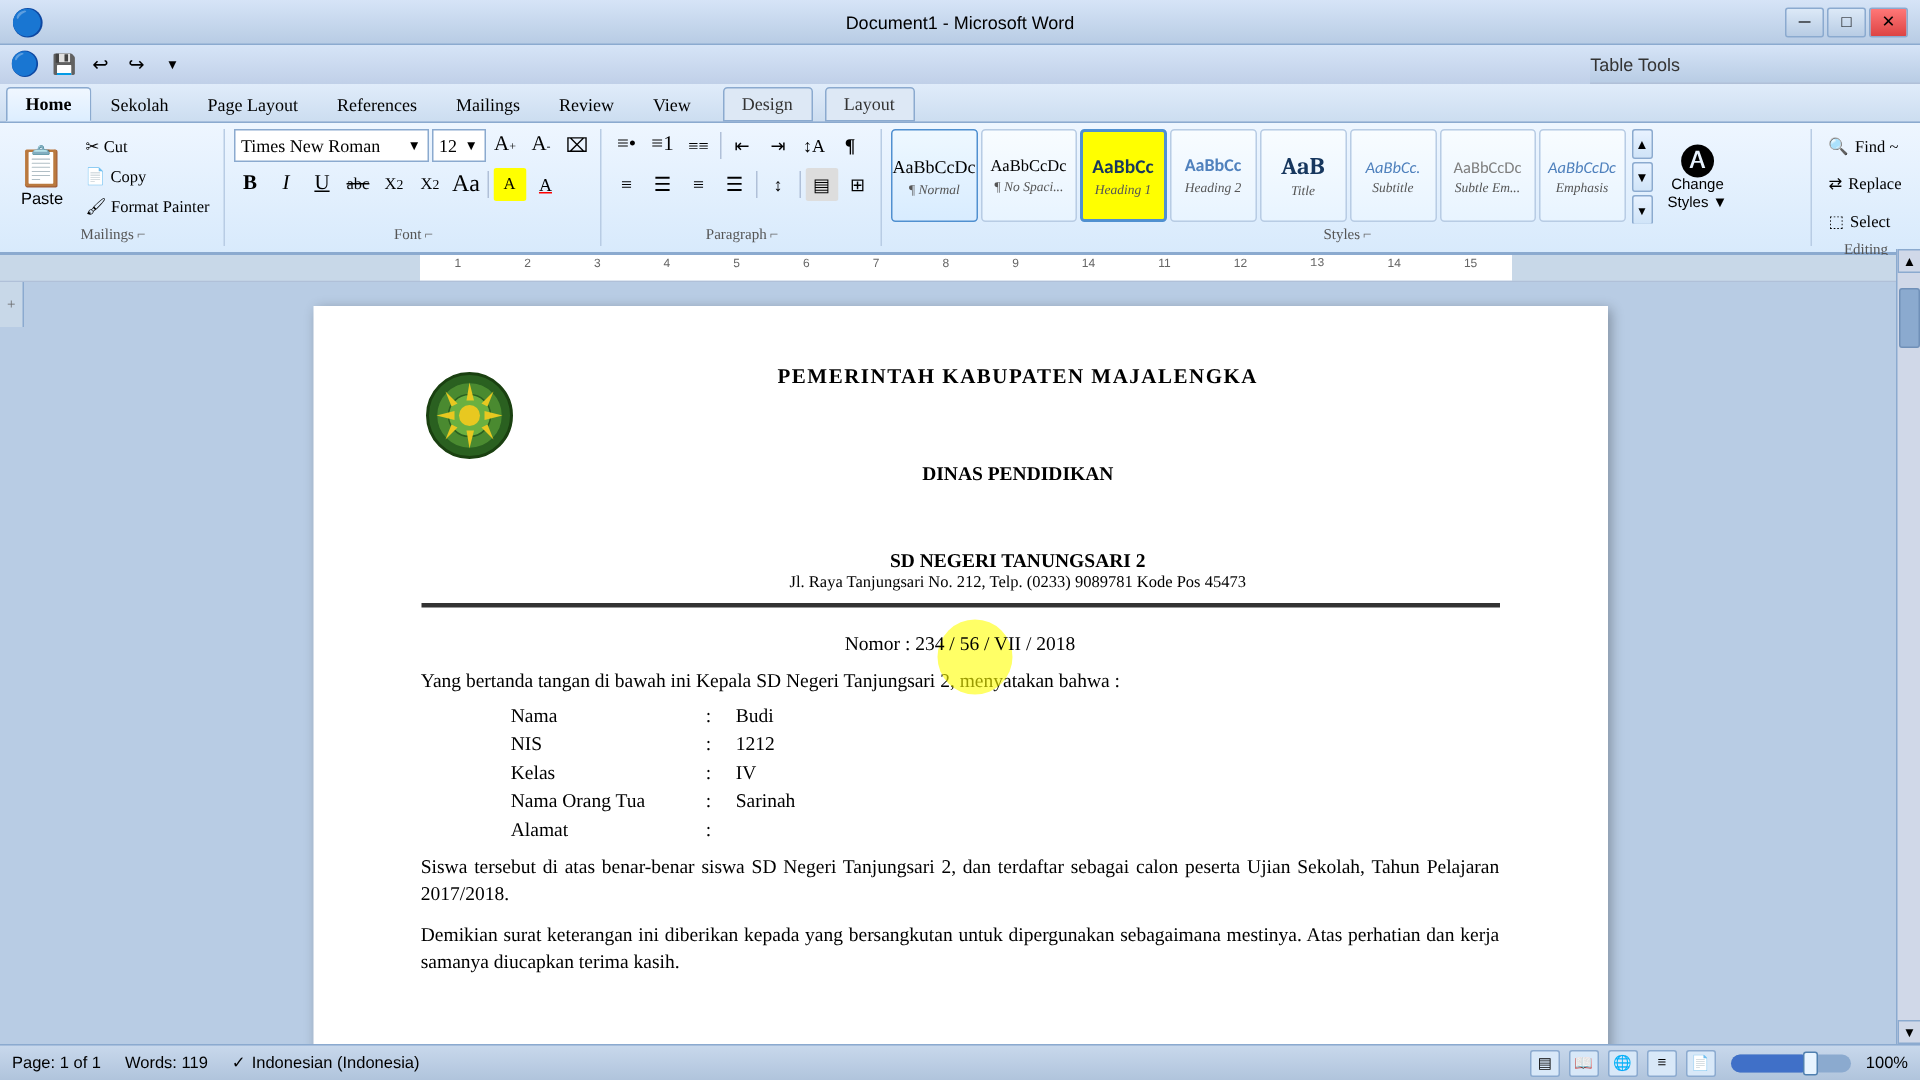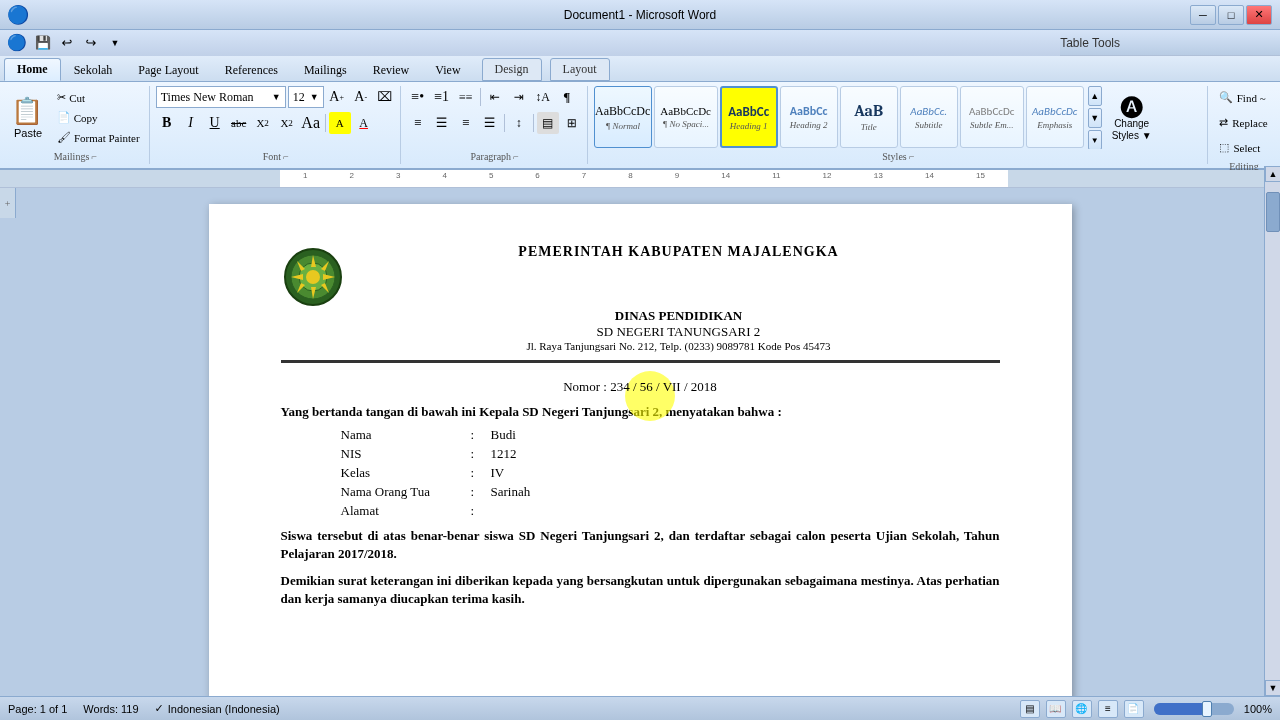--- a/index.html
+++ b/index.html
@@ -233,38 +233,38 @@
       margin-bottom: 8px;
       border-bottom: 3px solid #333;
       padding-bottom: 8px;
     }
     .doc-header-text {
       text-align: center;
       flex: 1;
     }
     .doc-header-text .line1 { font-size: 14px; font-weight: bold; letter-spacing: 1px; font-family: 'Times New Roman'; }
     .doc-header-text .line2 { font-size: 13px; font-weight: bold; font-family: 'Times New Roman'; margin-top: 48px; }
-    .doc-header-text .line3 { font-size: 13px; font-weight: normal; font-family: 'Times New Roman'; }
+    .doc-header-text .line3 { font-size: 13px; font-weight: bold; font-family: 'Times New Roman'; margin-top: 42px; }
     .doc-header-text .line4 { font-size: 11px; font-family: 'Times New Roman'; }
 
     .doc-title-section {
       text-align: center;
       margin: 16px 0 8px;
       position: relative;
     }
     .surat-title {
       font-size: 14px;
       font-weight: bold;
       text-decoration: underline;
       font-family: 'Times New Roman';
     }
     .surat-nomor { font-size: 13px; font-family: 'Times New Roman'; }
 
     .doc-body { font-family: 'Times New Roman'; font-size: 13px; }
-    .doc-body p { margin-bottom: 6px; line-height: 1.4; text-align: justify; font-weight: bold; }
+    .doc-body p { margin-bottom: 6px; line-height: 1.4; text-align: justify; }
     .data-table { margin: 6px 0 6px 60px; font-family: 'Times New Roman'; font-size: 13px; }
     .data-row { display: flex; margin-bottom: 3px; }
     .data-label { width: 130px; }
     .data-colon { width: 20px; }
     .data-value { flex: 1; }
 
     
     .status-bar {
       position: fixed;
       bottom: 0;

